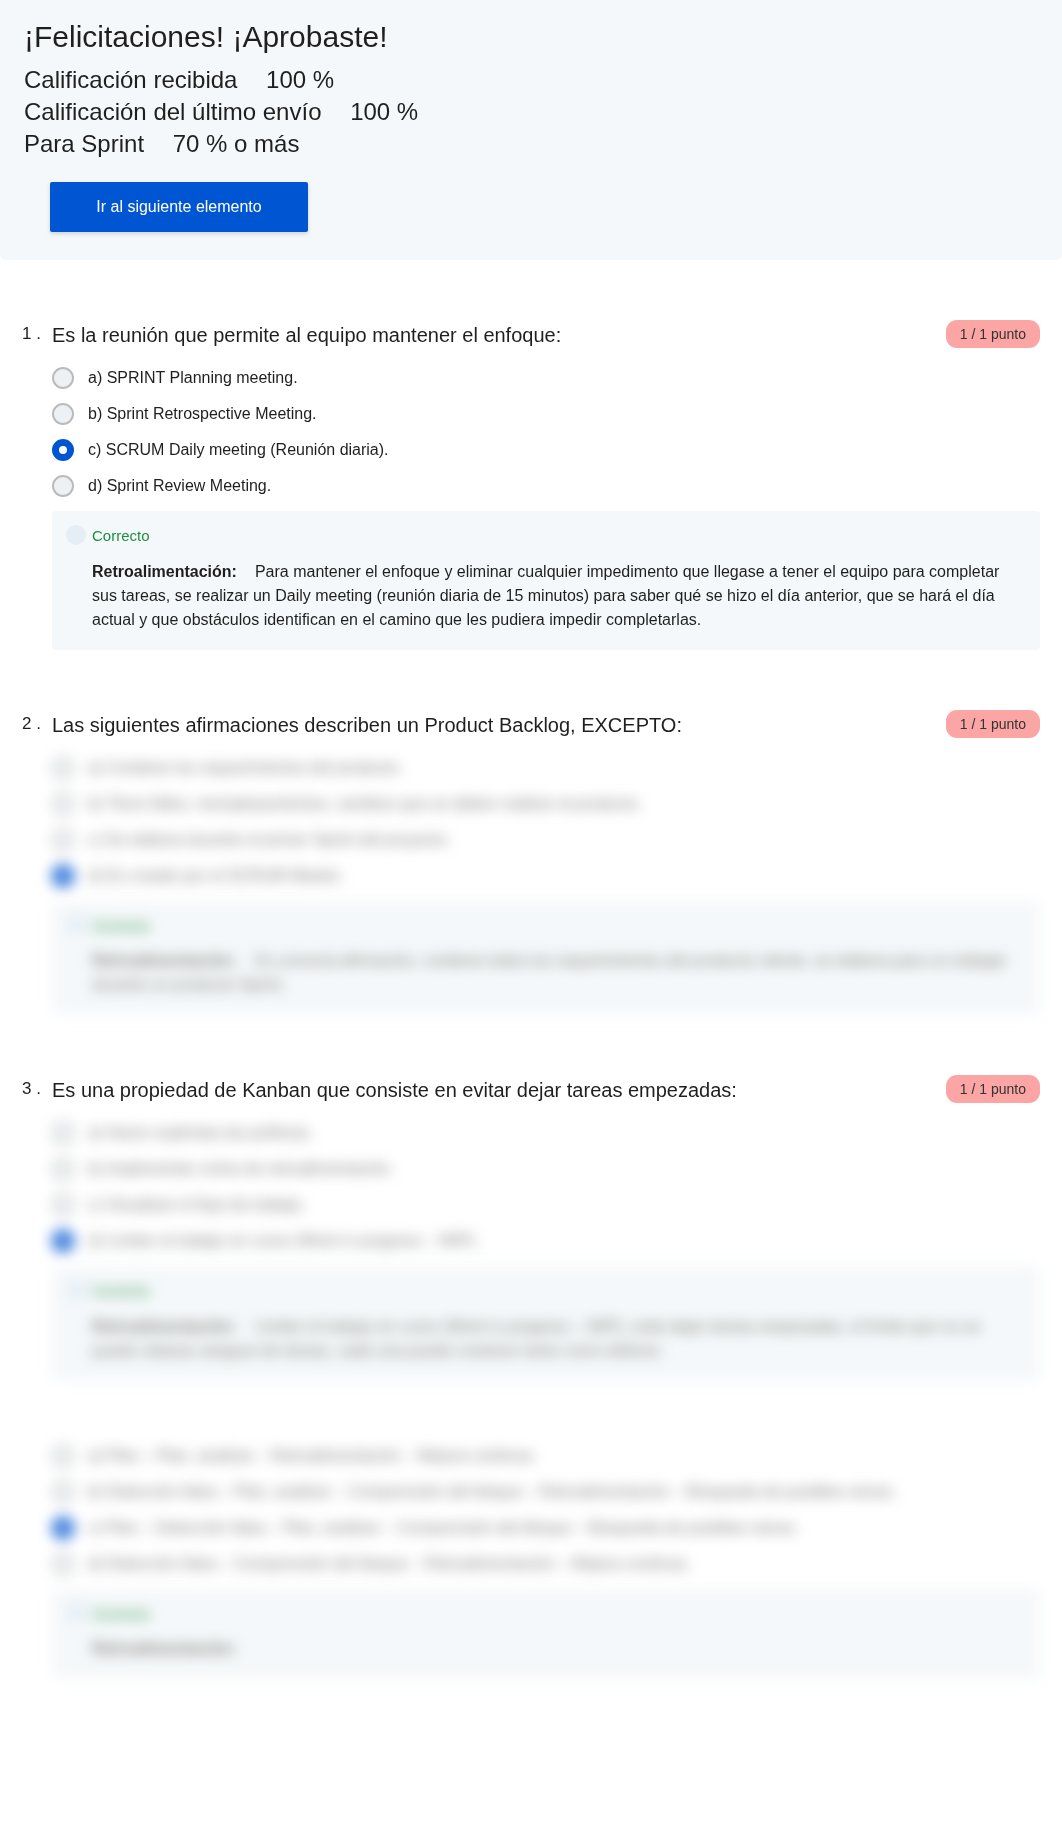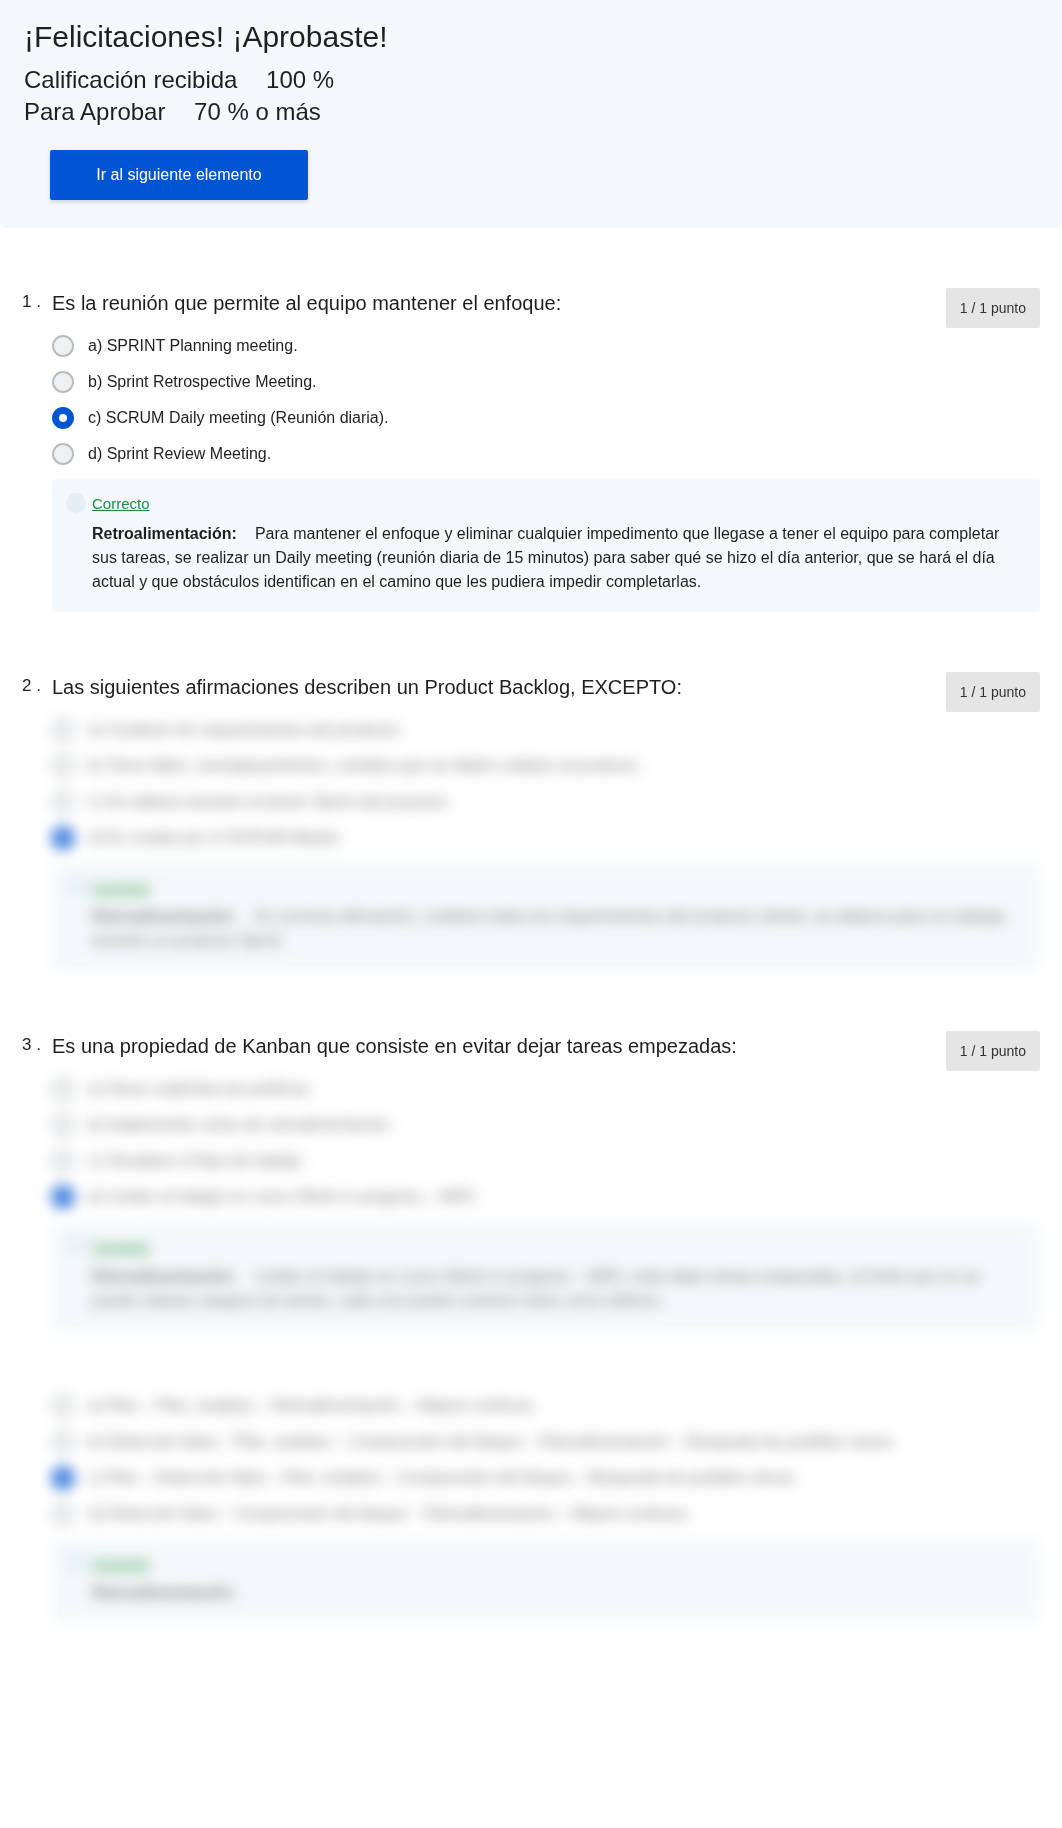--- a/index.html
+++ b/index.html
@@ -8,44 +8,48 @@
   .header h1{font-size:30px;font-weight:400;margin-bottom:12px;color:#1f1f1f;}
   .score-line{font-size:24px;margin-bottom:4px;}
   .score-line .label{display:inline-block;}
   .score-line .value{display:inline-block;margin-left:22px;}
   .next-btn{display:inline-block;margin-top:20px;margin-left:26px;background:#0056d2;color:#fff;border:none;padding:14px 30px;font-size:16px;text-align:center;cursor:pointer;border-radius:2px;box-shadow:0 2px 4px rgba(0,0,0,.15);width:258px;line-height:1.4;}
   .quiz{padding:0 22px 60px;}
   .question{margin-top:64px;position:relative;}
   .q-head{display:flex;align-items:flex-start;}
   .q-num{font-size:17px;width:30px;flex-shrink:0;}
   .q-text{font-size:20px;flex:1;padding-right:120px;}
-  .points-badge{position:absolute;right:0;top:-4px;background:#e5e5e5;color:#333;font-size:14px;padding:12px 14px;border-radius:2px;}
+  .points-badge{position:absolute;right:0;top:-4px;background:#fca5a5;color:#333;font-size:14px;padding:6px 14px;border-radius:11px;}
   .options{margin:20px 0 0 30px;}
   .option{display:flex;align-items:center;margin-bottom:14px;font-size:16px;}
   .radio{width:22px;height:22px;border:2px solid #bbb;border-radius:50%;margin-right:14px;flex-shrink:0;position:relative;background:#eef1f3;}
   .radio.selected{border-color:#0056d2;background:#0056d2;}
   .radio.selected::after{content:"";position:absolute;inset:5px;border-radius:50%;background:#fff;}
   .feedback{background:#f5f8fa;margin:12px 0 0 30px;padding:14px 18px 18px 40px;border-radius:4px;position:relative;font-size:16px;line-height:1.5;}
   .feedback .check{position:absolute;left:14px;top:14px;width:20px;height:20px;background:#e5eef5;border-radius:50%;}
-  .feedback .correct-label{color:#1e8e3e;font-weight:500;font-size:15px;display:block;margin-bottom:6px;text-decoration:underline;}
+  .feedback .correct-label{color:#1e8e3e;font-weight:500;font-size:15px;display:block;margin-bottom:12px;}
   .feedback .fb-label{font-weight:600;margin-right:18px;}
   .blurred{filter:blur(7px);pointer-events:none;user-select:none;}
   .faded{color:#7a7a7a;}
 </style>
 </head>
 <body>
 
 <div class="header">
   <h1>¡Felicitaciones! ¡Aprobaste!</h1>
   <div class="score-line">
     <span class="label">Calificación recibida</span>
     <span class="value">100 %</span>
   </div>
   <div class="score-line">
-    <span class="label">Para Aprobar</span>
+    <span class="label">Calificación del último envío</span>
+    <span class="value">100 %</span>
+  </div>
+  <div class="score-line">
+    <span class="label">Para Sprint</span>
     <span class="value">70 % o más</span>
   </div>
   <button class="next-btn">Ir al siguiente elemento</button>
 </div>
 
 <div class="quiz">
     <div class="question">
       <div class="q-head">
         <div class="q-num">1 .</div>
         <div class="q-text">Es la reunión que permite al equipo mantener el enfoque:</div>

